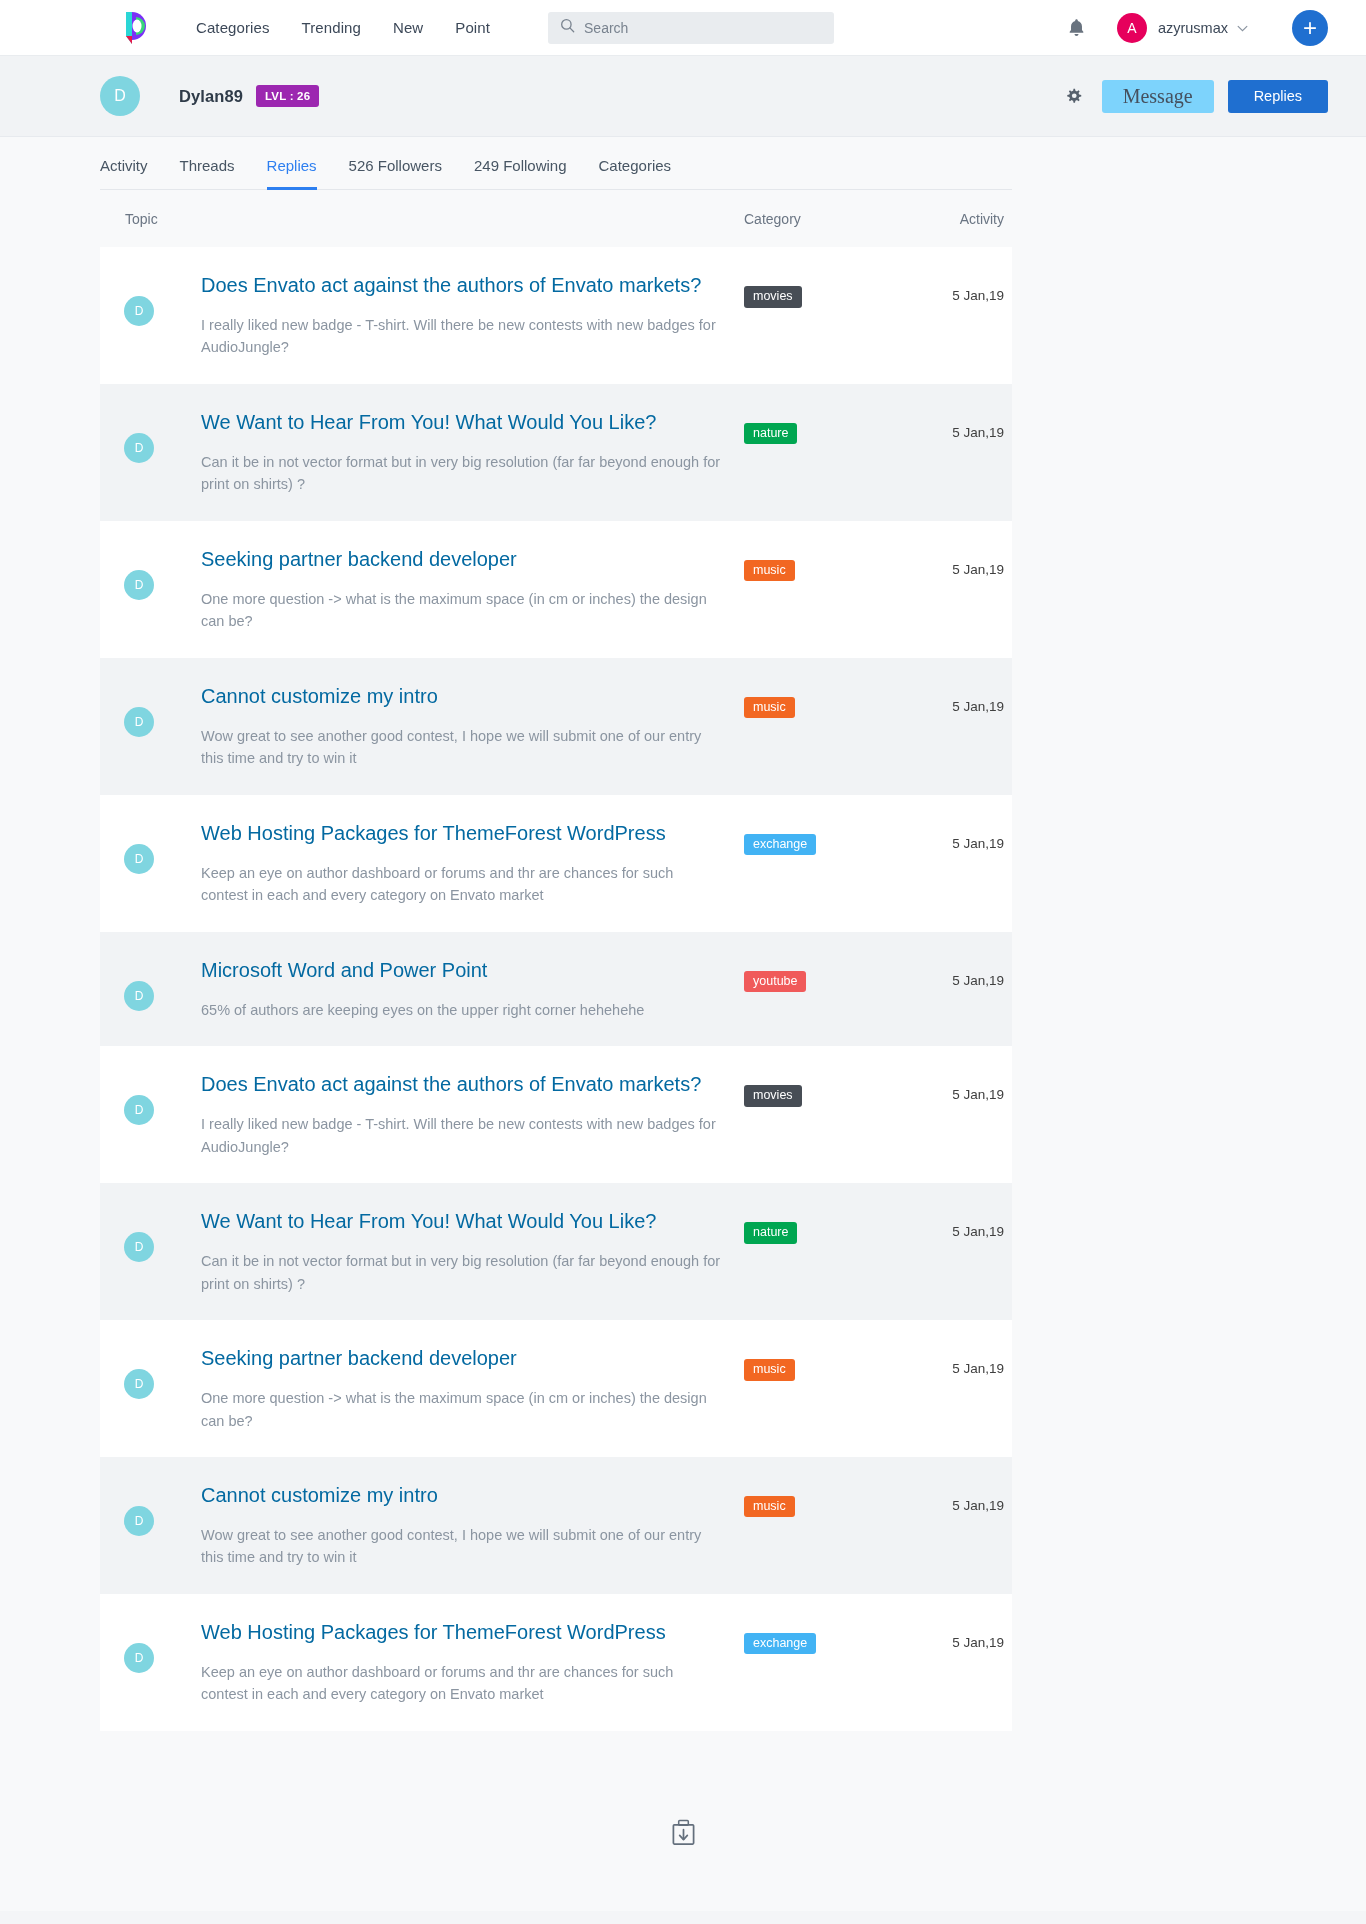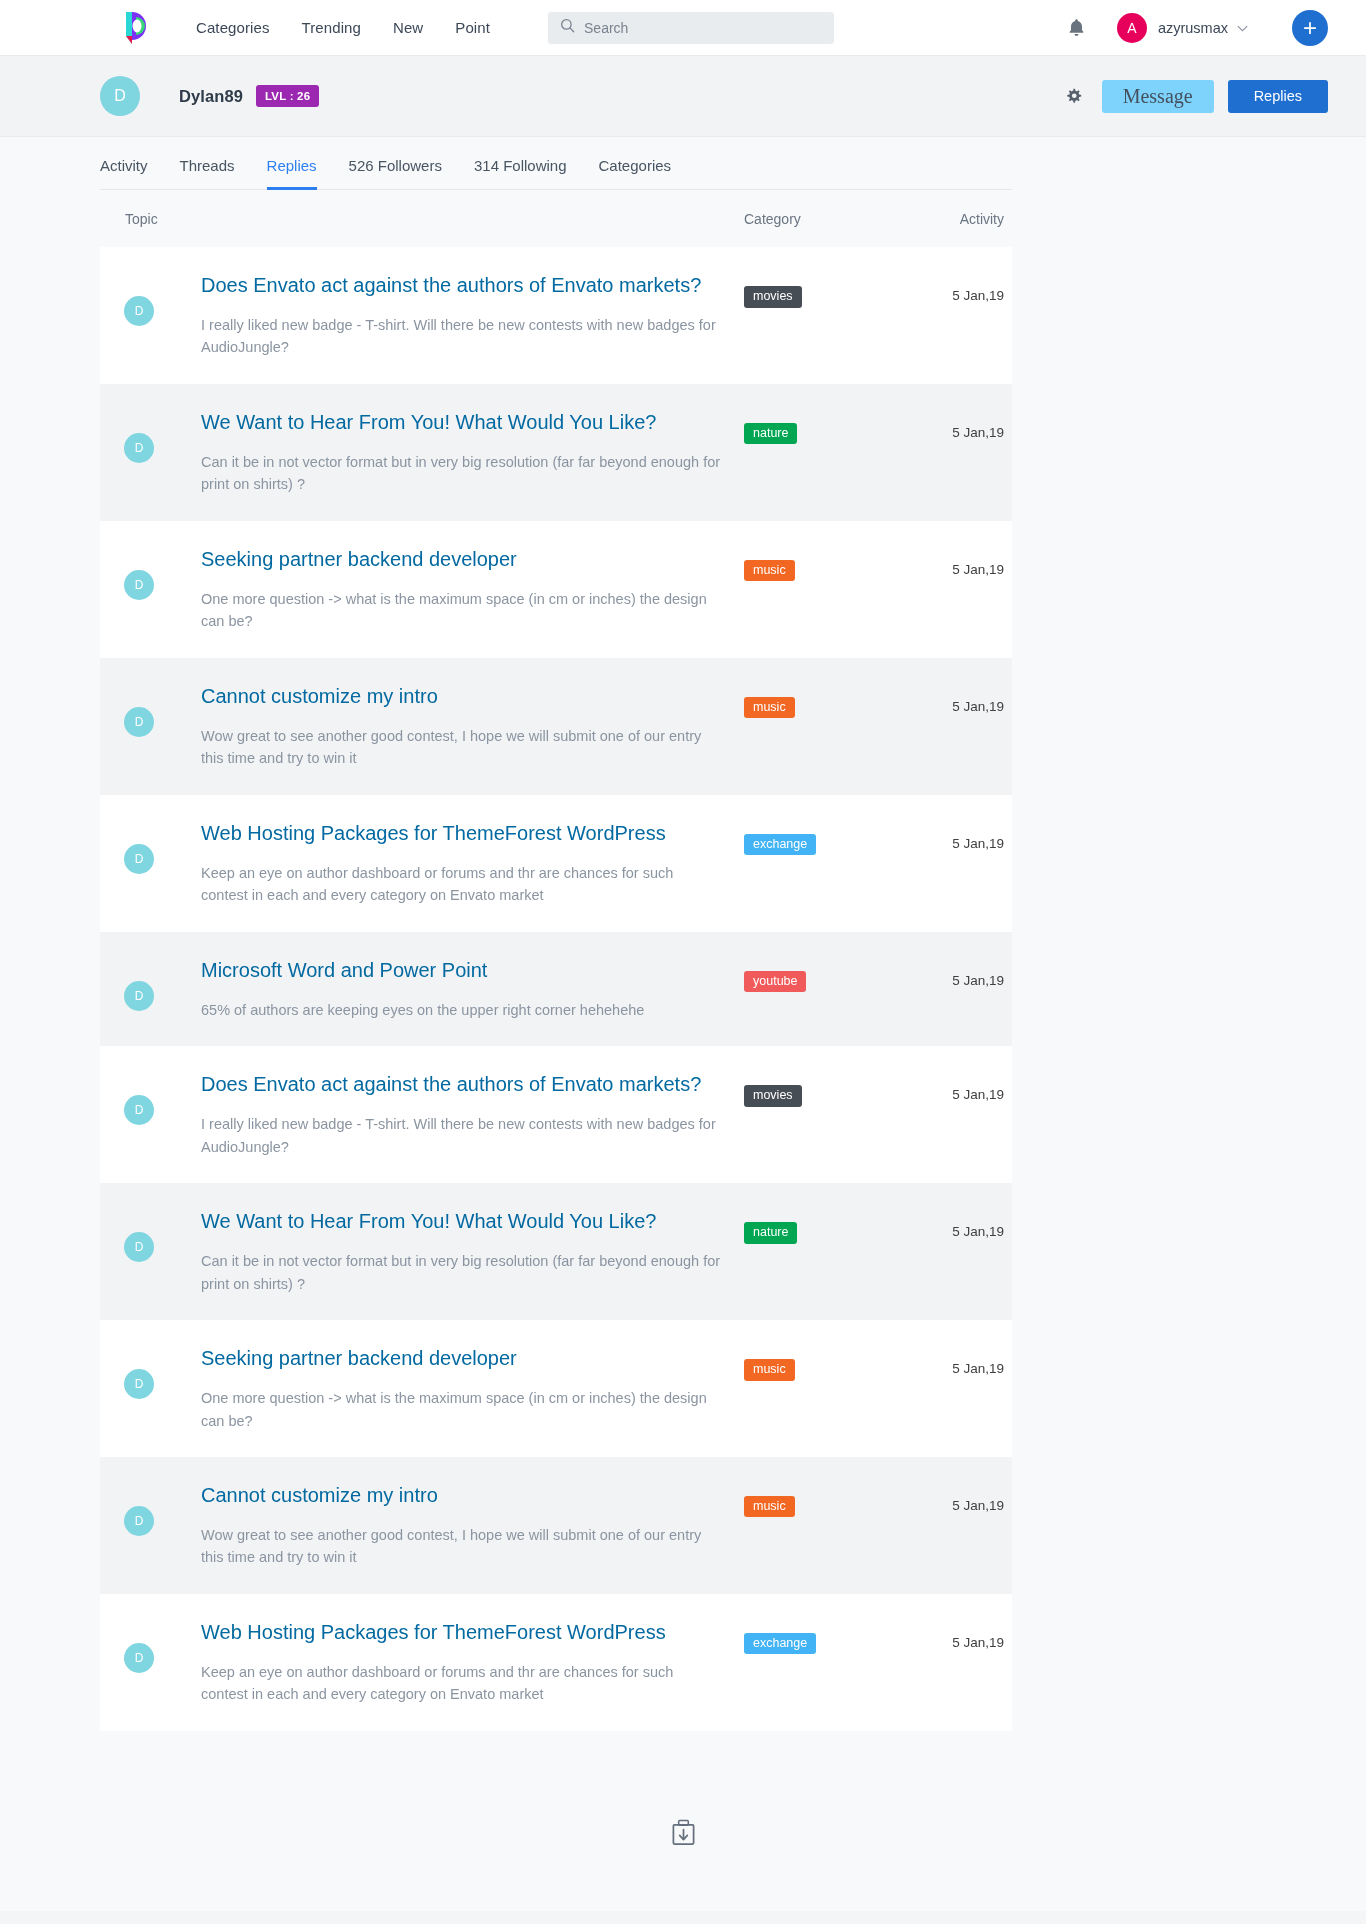--- a/index.html
+++ b/index.html
@@ -305,21 +305,21 @@
       <button class="btn-follow">Replies</button>
     </div>
   </div>
 
   <div class="tabs-wrap">
     <div class="tabs" id="tabs-root">
         <div class="tab">Activity</div>
         <div class="tab">Threads</div>
         <div class="tab active">Replies</div>
         <div class="tab">526 Followers</div>
-        <div class="tab">314 Following</div>
+        <div class="tab">249 Following</div>
         <div class="tab">Categories</div>
       </div>
   </div>
 
   <div class="table-wrap">
     <div class="table">
       <div class="thead">
         <div class="th-topic">Topic</div>
         <div class="th-category">Category</div>
         <div class="th-activity">Activity</div>

